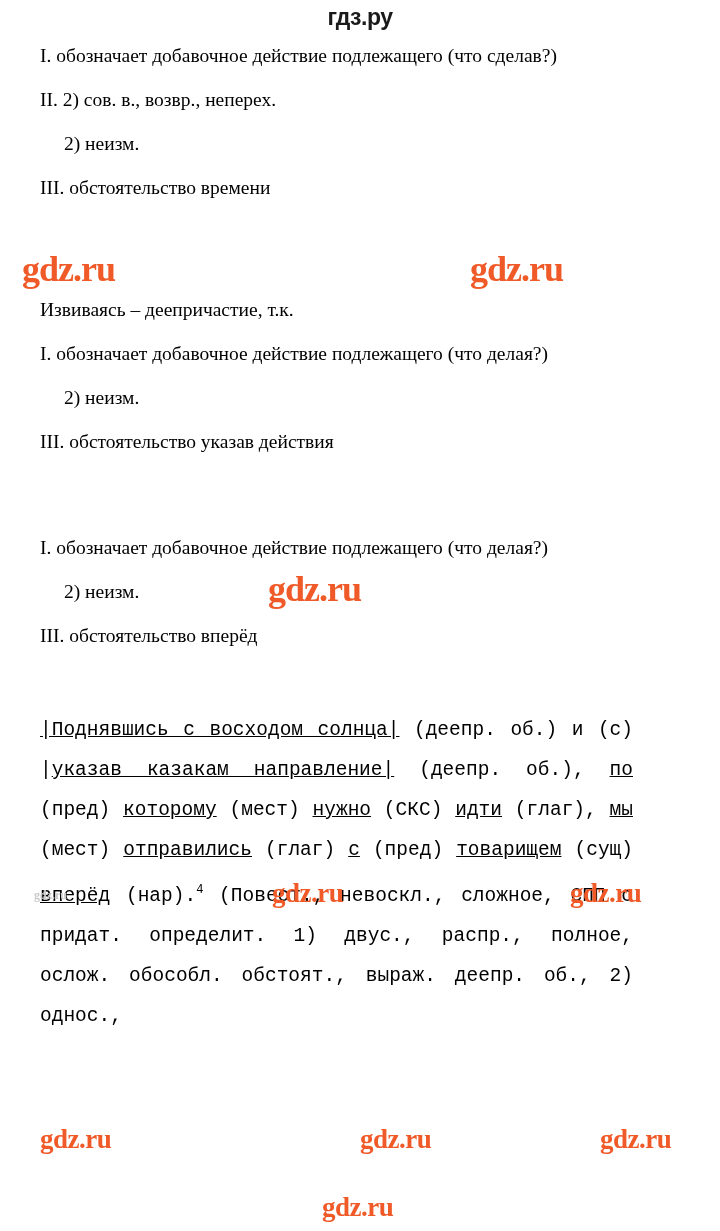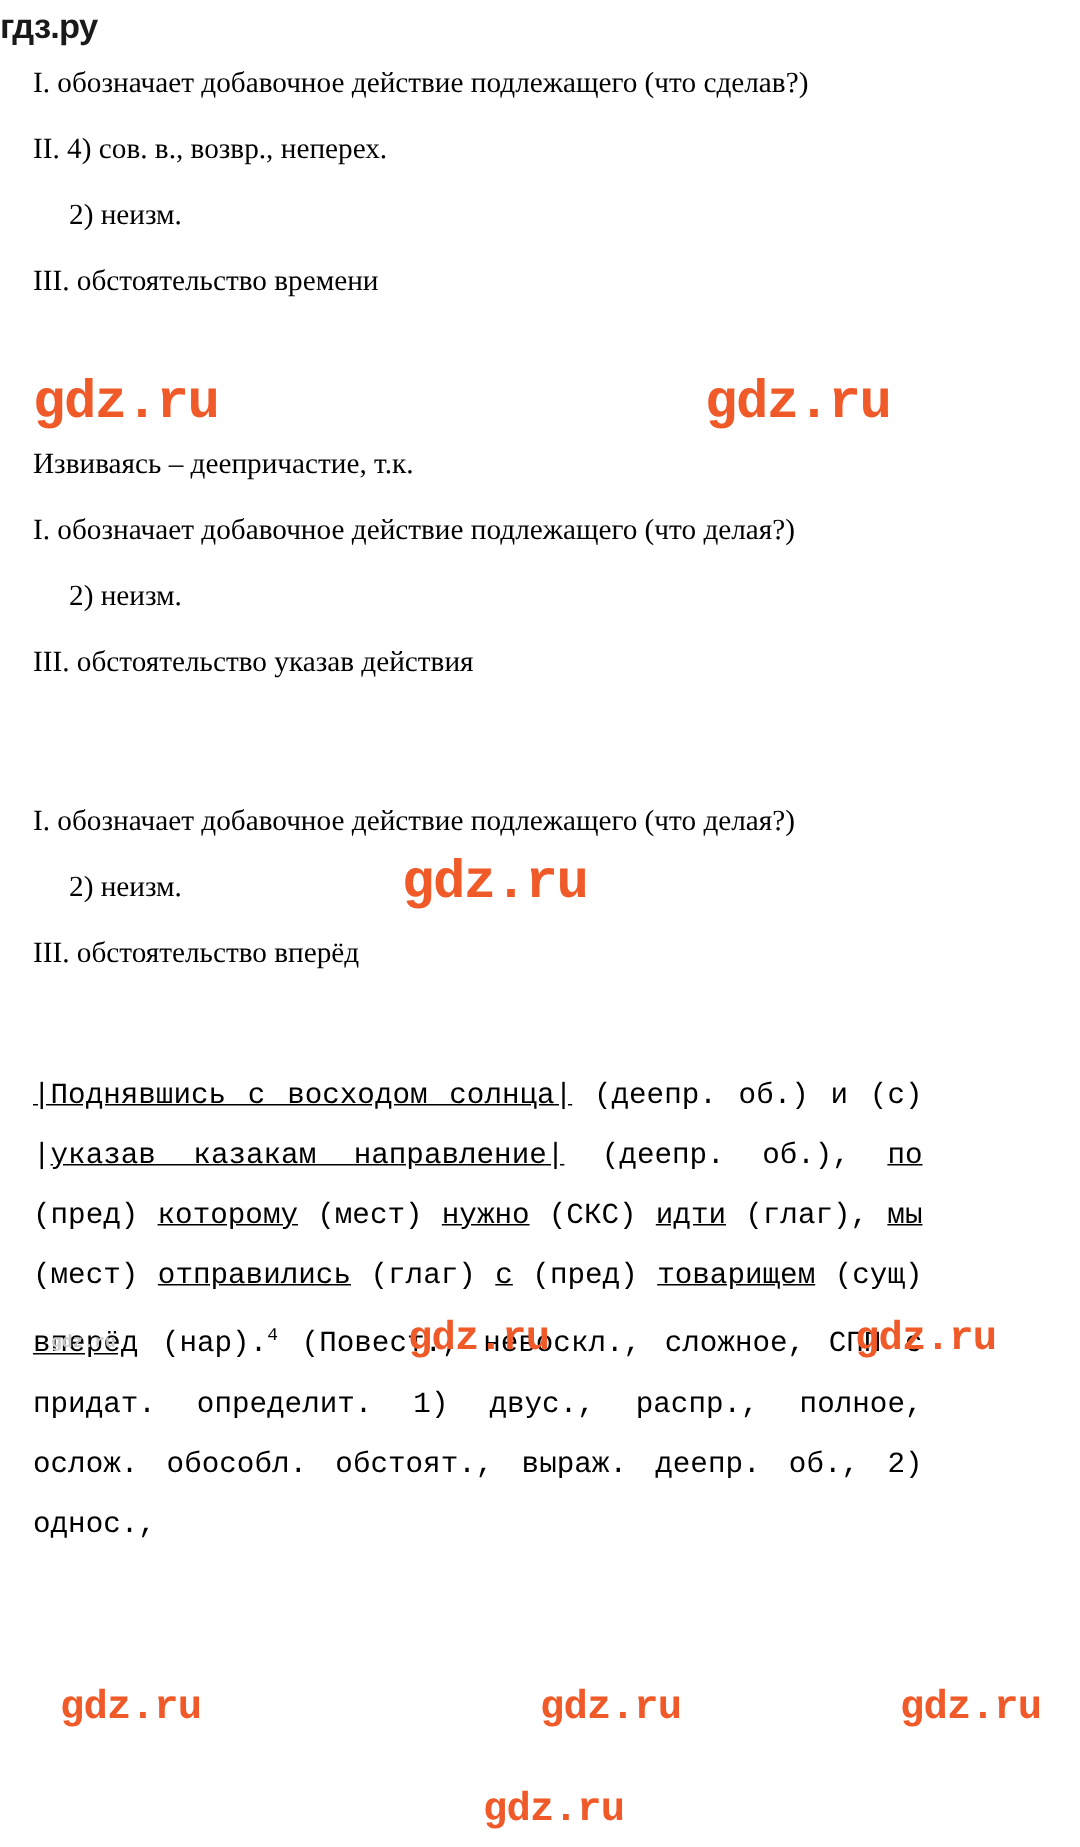--- a/index.html
+++ b/index.html
@@ -14,57 +14,59 @@
     color: #000000;
     position: relative;
     overflow: hidden;
   }
 
   
   .topbar {
     height: 34px;
     display: flex;
     align-items: center;
+    justify-content: center;
     position: relative;
   }
   .logo-top {
     font-family: "Liberation Sans", sans-serif;
     font-weight: bold;
     font-size: 23px;
     letter-spacing: -0.5px;
     color: #1a1a1a;
   }
 
   
   .page {
     position: relative;
     padding: 0 7px 0 22px;
     box-sizing: border-box;
     width: 622px;
+    margin-left: 18px;
   }
 
   p.para {
     margin: 0 0 0 0;
     font-size: 19.5px;
     line-height: 44px;
     text-align: justify;
     text-justify: inter-word;
   }
   p.para.nojust {
     text-align: left;
   }
   .indent {
     display: inline-block;
     width: 24px;
   }
 
   
   .wm {
     position: absolute;
-    font-family: Liberation Mono, monospace;
+    font-family: Liberation Serif, serif;
     font-weight: bold;
     color: #f05a28;
     pointer-events: none;
     white-space: nowrap;
   }
   .wm-lg { font-size: 36px; letter-spacing: -1px; }
   .wm-md { font-size: 27px; letter-spacing: -0.5px; }
   .wm-sm { font-size: 12px; color: #c9c9c9; font-weight: bold; }
 
   .wm1 { left: 22px;  top: 248px; }
@@ -91,21 +93,21 @@
 </head>
 <body>
 
 <div class="topbar">
   <span class="logo-top">гдз.ру</span>
 </div>
 
 <div class="page">
 
   <p class="para">I. обозначает добавочное действие подлежащего (что сделав?)</p>
-  <p class="para nojust">II. 4) сов. в., возвр., неперех.</p>
+  <p class="para nojust">II. 2) сов. в., возвр., неперех.</p>
   <p class="para nojust"><span class="indent"></span><span>2) неизм.</span></p>
   <p class="para nojust">III. обстоятельство времени</p>
 
   <div style="height:78px"></div>
 
   <p class="para nojust">Извиваясь – деепричастие, т.к.</p>
   <p class="para">I. обозначает добавочное действие подлежащего (что делая?)</p>
   <p class="para nojust"><span class="indent"></span><span>2) неизм.</span></p>
   <p class="para nojust">III. обстоятельство указав действия</p>
 

